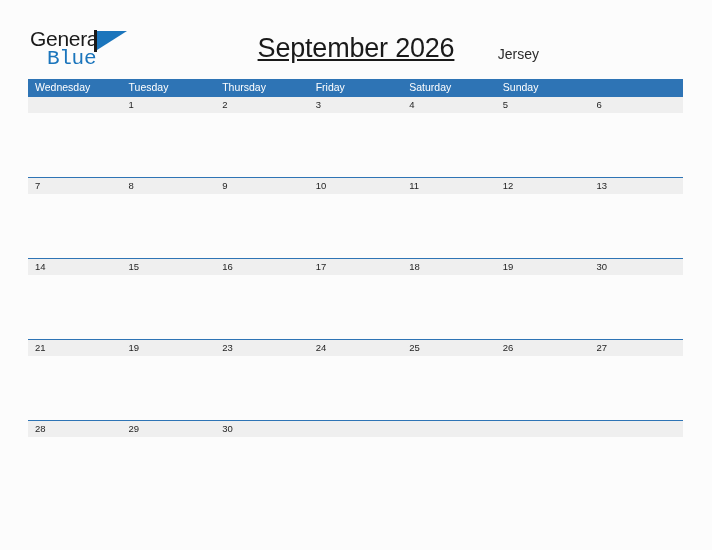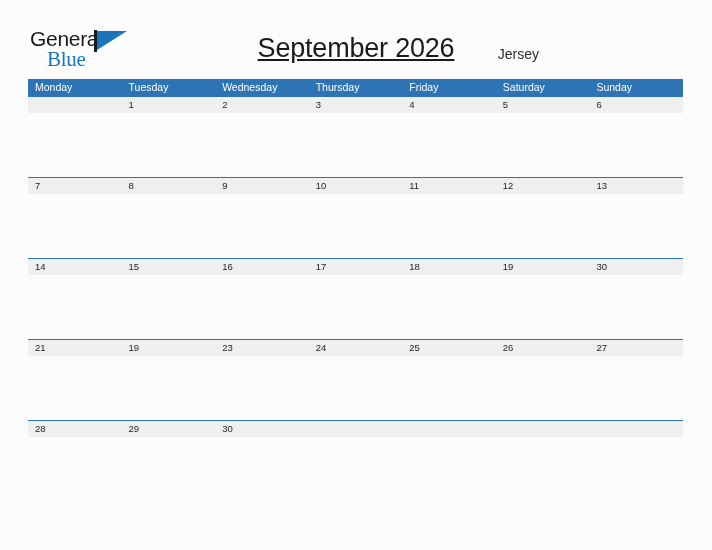--- a/index.html
+++ b/index.html
@@ -42,21 +42,21 @@
     font-family: "Liberation Sans", sans-serif;
   }
   #brand-blue {
     position: absolute;
     left: 17px;
     top: 20px;
     font-size: 21px;
     color: #1b75bc;
     letter-spacing: -0.3px;
     line-height: 22px;
-    font-family: Liberation Serif, serif;
+    font-family: Liberation Mono, monospace;
   }
   #brand-flag {
     position: absolute;
     left: 64px;
     top: 2px;
     width: 36px;
     height: 22px;
   }
   #brand-flag .bar {
     position: absolute;
@@ -175,23 +175,22 @@
 
   <div id="calendar-title">September 2026</div>
 
   <div id="region-label">Jersey</div>
 
 </div>
 
 <div id="calendar-grid">
 
   <div id="weekday-header">
-    <div class="weekday-cell">Monday</div>
+    <div class="weekday-cell">Wednesday</div>
     <div class="weekday-cell">Tuesday</div>
-    <div class="weekday-cell">Wednesday</div>
     <div class="weekday-cell">Thursday</div>
     <div class="weekday-cell">Friday</div>
     <div class="weekday-cell">Saturday</div>
     <div class="weekday-cell">Sunday</div>
   </div>
 
   <div class="week-row">
     <div class="week-dates">
       <div class="day-cell"></div>
       <div class="day-cell">1</div>

